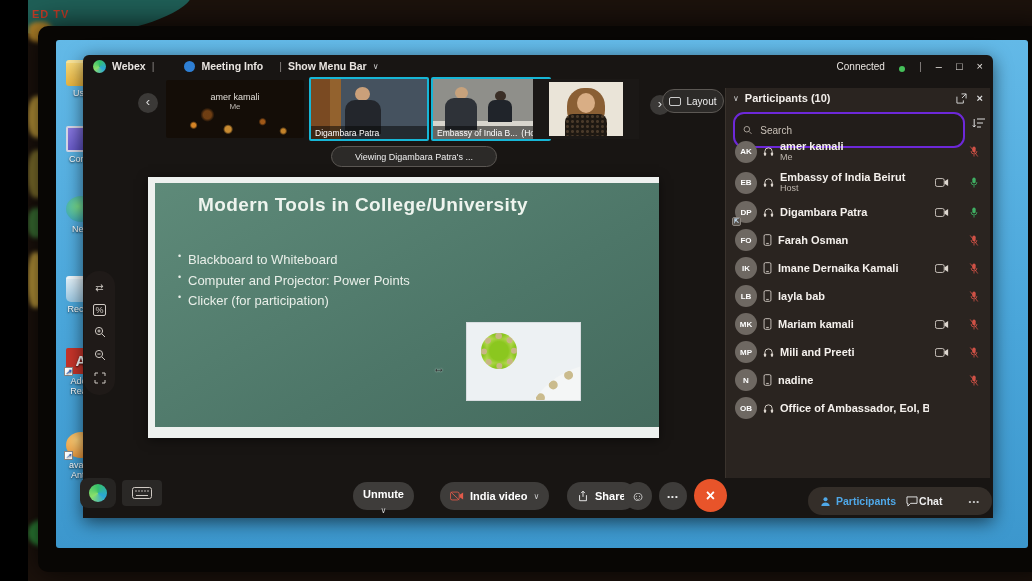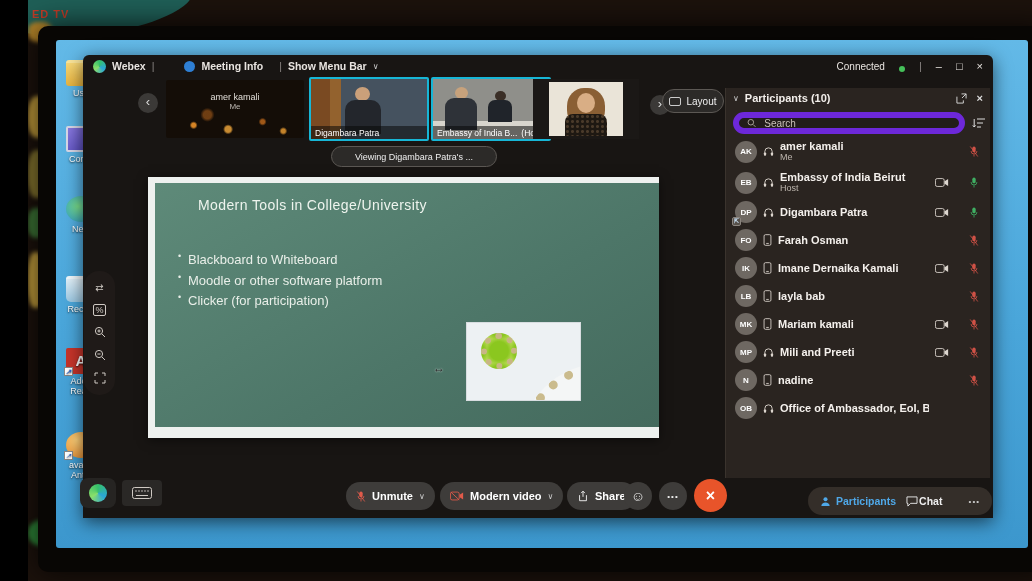--- a/index.html
+++ b/index.html
@@ -32,21 +32,21 @@
   .winctl{margin-left:auto;display:flex;align-items:flex-end;gap:14px;font-size:11px;}
   .gdot{width:6px;height:6px;border-radius:50%;background:#45c05a;display:inline-block;}
   .navbtn{width:20px;height:20px;border-radius:50%;background:#3b3937;color:#ddd;text-align:center;line-height:18px;font-size:13px;}
   .thumb-label{position:absolute;left:0;right:0;bottom:0;background:rgba(10,10,10,.55);color:#fff;font-size:8.5px;padding:1.5px 4px;display:flex;gap:4px;}
   .vth{border:2px solid #17b6d6;border-radius:2px;overflow:hidden;}
   .selfth{background:#140d07;border-radius:2px;overflow:hidden;color:#e0dcd6;text-align:center;}
   .pill{border-radius:12px;background:#2c2a28;border:1px solid #5c5854;color:#eee;display:flex;align-items:center;justify-content:center;gap:5px;}
   
   .canvas{left:120px;top:177px;width:511px;height:261px;background:#eef1ef;box-shadow:0 2px 10px rgba(0,0,0,.5);}
   .slide{left:127px;top:183px;width:504px;height:244px;background:linear-gradient(150deg,#5e8a79 0%,#4d7668 60%,#446a5d 100%);}
-  .slide-title{color:#eef4ee;font-size:14px;letter-spacing:.4px;line-height:22px;font-weight:400;}
+  .slide-title{color:#eef4ee;font-size:19px;letter-spacing:.4px;line-height:22px;font-weight:700;}
   .bullets{list-style:none;margin:0;padding:0;color:#e9efe9;font-size:13px;}
   .bullets li{margin-bottom:5.6px;position:relative;padding-left:10px;}
   .bullets li:before{content:"•";position:absolute;left:0;top:-1px;font-size:9px;}
   .pvideo{background:linear-gradient(135deg,#45216a 0%,#6a35a2 55%,#7b3fb4 100%);overflow:hidden;}
   .sil-head{position:absolute;left:46px;top:16px;width:11px;height:11px;border-radius:50%;background:#d9cdec;}
   .sil-body{position:absolute;left:40px;top:27px;width:23px;height:52px;border-radius:8px 8px 4px 4px;background:#d9cdec;}
   .lipo{background:#edf1f3;overflow:hidden;border:1px solid #d8dde0;}
   .lipo-small{position:absolute;left:14px;top:10px;width:36px;height:36px;border-radius:50%;border:6px dotted #c8b684;background:radial-gradient(circle,#8bc71f 0 55%,#c9e06a 100%);}
   .lipo-big{position:absolute;left:52px;top:40px;width:170px;height:170px;border-radius:50%;border:9px dotted #cabb8d;background:#f4f6f6;}
   
@@ -55,21 +55,21 @@
   
   .ctl{height:28px;border-radius:14px;background:#3e3c3a;color:#fff;font-size:11px;font-weight:bold;display:flex;align-items:center;gap:6px;padding:0 10px;}
   .round{border-radius:50%;background:#3e3c3a;color:#eee;display:flex;align-items:center;justify-content:center;}
   .leave{background:#e8542a;color:#fff;font-size:16px;font-weight:bold;}
   .chev{font-size:8px;color:#ccc;font-weight:normal;}
   .footerg{left:780px;top:487px;width:184px;height:28px;border-radius:14px;background:#342e29;display:flex;align-items:center;gap:10px;padding:0 12px;font-size:10.5px;}
   .blue{color:#4fa8e8;font-weight:bold;}
   
   .panel{left:697px;top:88px;width:265px;height:390px;background:#2a2420;border-left:1px solid #3a332d;}
   .phead{left:705px;top:92px;width:250px;display:flex;align-items:center;gap:6px;color:#f2eeea;font-size:11px;font-weight:bold;}
-  .search{left:705px;top:112px;width:232px;height:22px;border:6px solid #6d28d9;border-radius:11px;background:#221d1a;display:flex;align-items:center;gap:6px;padding:0 8px;}
+  .search{left:705px;top:112px;width:232px;height:36px;border:2px solid #6d28d9;border-radius:11px;background:#221d1a;display:flex;align-items:center;gap:6px;padding:0 8px;}
   .search input{background:transparent;border:none;outline:none;color:#ddd;font-size:10px;width:100%;}
   .search input::placeholder{color:#c9c1b8;}
   .plist{left:699px;top:136px;width:262px;display:flex;flex-direction:column;}
   .prow{display:flex;align-items:center;gap:6px;height:28px;padding:0 10px 0 8px;}
   .prow.tall{height:31px;}
   .avatar{width:22px;height:22px;border-radius:50%;background:#6e6862;color:#fff;font-size:8px;font-weight:bold;display:flex;align-items:center;justify-content:center;position:relative;flex:none;}
   .share-badge{position:absolute;left:-3px;bottom:-3px;width:9px;height:9px;background:#56504a;border:1px solid #8a847e;border-radius:2px;font-size:6px;line-height:7px;text-align:center;color:#cfe8ff;font-style:normal;}
   .dev{color:#ddd6cf;flex:none;display:flex;}
   .pmeta{display:flex;flex-direction:column;line-height:11px;min-width:0;flex:1;}
   .pname{color:#f4f0ec;font-size:11px;font-weight:bold;white-space:nowrap;overflow:hidden;}
@@ -195,21 +195,21 @@
     <span>Viewing Digambara Patra's ...</span>
   </div>
 
   <div class="abs canvas"></div>
   <div class="abs slide"></div>
   <div class="abs slide-title" style="left:170px;top:194px;width:360px;">
     <div>Modern Tools in College/University</div>
   </div>
   <ul class="abs bullets" style="left:150px;top:252px;width:270px;">
     <li>Blackboard to Whiteboard</li>
-    <li>Moodle or other software platform</li>
+    <li>Computer and Projector: Power Points</li>
     <li>Clicker (for participation)</li>
   </ul>
 
 
   <div class="abs lipo" style="left:438px;top:322px;width:115px;height:79px;">
     <span class="lipo-small"></span>
     <span class="lipo-big"></span>
   </div>
 
   <span class="abs cursor" style="left:405px;top:361px;">↔</span>
@@ -241,37 +241,37 @@
         <rect x="0.5" y="0.5" width="19" height="11" rx="2" fill="none" stroke="#cfc9c3"></rect>
         <line x1="4" y1="8.5" x2="16" y2="8.5" stroke="#cfc9c3"></line>
         <circle cx="4" cy="4" r="0.8" fill="#cfc9c3"></circle>
         <circle cx="7" cy="4" r="0.8" fill="#cfc9c3"></circle>
         <circle cx="10" cy="4" r="0.8" fill="#cfc9c3"></circle>
         <circle cx="13" cy="4" r="0.8" fill="#cfc9c3"></circle>
         <circle cx="16" cy="4" r="0.8" fill="#cfc9c3"></circle>
       </svg>
   </div>
 
-  <div class="abs ctl" style="left:318px;top:482px;">
+  <div class="abs ctl" style="left:325px;top:482px;flex-direction:column;">
     <svg width="10" height="13" viewBox="0 0 12 14" style="color:#e05a4a;">
         <rect x="4" y="1" width="4" height="7" rx="2" fill="currentColor"></rect>
         <path d="M2.5 6.5a3.5 3.5 0 0 0 7 0" fill="none" stroke="currentColor"></path>
         <line x1="6" y1="10.5" x2="6" y2="13" stroke="currentColor"></line>
         <line x1="1.5" y1="1" x2="10.5" y2="13" stroke="currentColor"></line>
       </svg>
     <span>Unmute</span>
     <span class="chev">∨</span>
   </div>
   <div class="abs ctl" style="left:412px;top:482px;">
     <svg width="14" height="10" viewBox="0 0 16 10" style="color:#e05a4a;">
         <rect x="0.5" y="0.5" width="10" height="9" rx="2" fill="none" stroke="currentColor"></rect>
         <path d="M11 3.5 15 1v8l-4-2.5z" fill="currentColor"></path>
         <line x1="1" y1="0.5" x2="10.5" y2="9.5" stroke="currentColor"></line>
       </svg>
-    <span>Modern video</span>
+    <span>India video</span>
     <span class="chev">∨</span>
   </div>
   <div class="abs ctl" style="left:539px;top:482px;">
     <svg width="12" height="12" viewBox="0 0 14 14" style="color:#fff;">
         <path d="M3 6v6.5h8V6" fill="none" stroke="currentColor"></path>
         <line x1="7" y1="1.5" x2="7" y2="8" stroke="currentColor"></line>
         <path d="M4.8 3.6 7 1.4l2.2 2.2" fill="none" stroke="currentColor"></path>
       </svg>
     <span>Share</span>
   </div>

